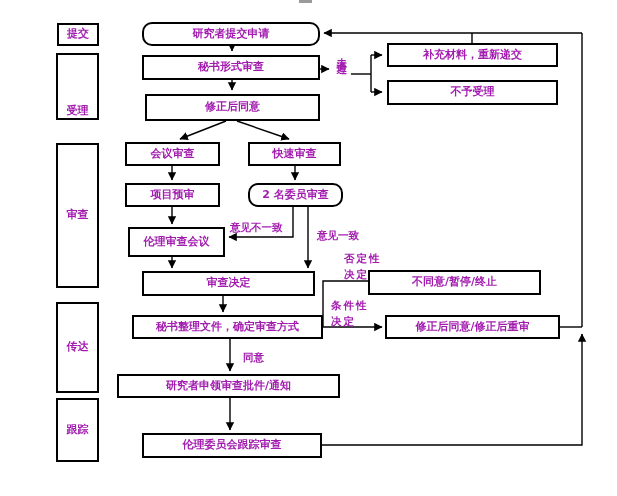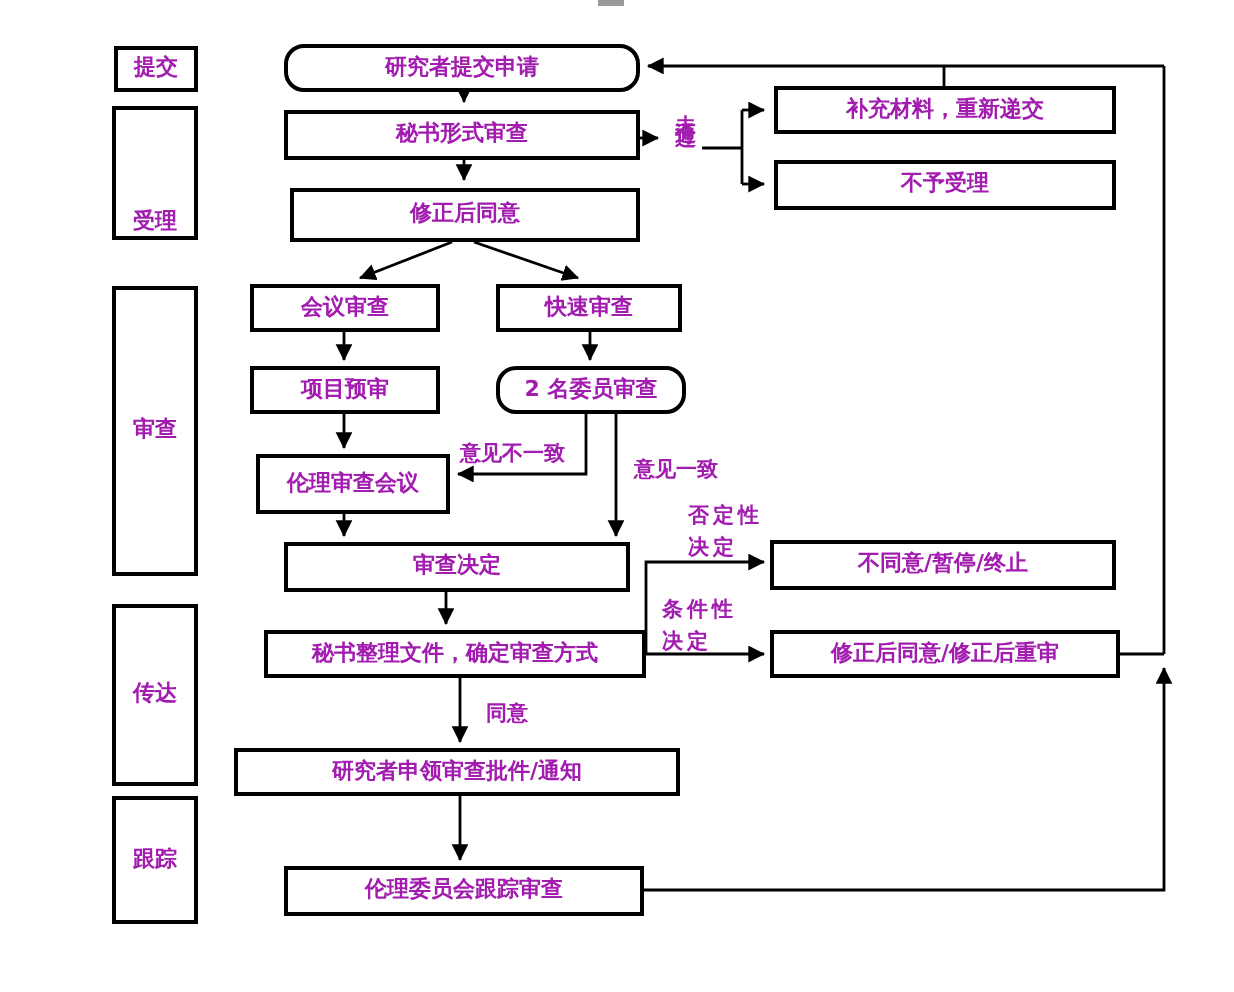--- a/index.html
+++ b/index.html
@@ -154,21 +154,21 @@
   <div class="box" style="left:142px; top:433px; width:180px; height:25px;">
     <span>伦理委员会跟踪审查</span>
   </div>
 
   <div class="box" style="left:387px; top:43px; width:171px; height:24px;">
     <span>补充材料，重新递交</span>
   </div>
   <div class="box" style="left:387px; top:80px; width:171px; height:25px;">
     <span>不予受理</span>
   </div>
-  <div class="box" style="left:385px; top:270px; width:173px; height:25px;">
+  <div class="box" style="left:368px; top:270px; width:173px; height:25px;">
     <span>不同意/暂停/终止</span>
   </div>
   <div class="box" style="left:385px; top:315px; width:175px; height:24px;">
     <span>修正后同意/修正后重审</span>
   </div>
 
   <div class="edge-label vertical" style="left:334px; top:49px; height:54px;">未通过</div>
   <div class="edge-label" style="left:230px; top:219px;">意见不一致</div>
   <div class="edge-label" style="left:317px; top:227px;">意见一致</div>
   <div class="edge-label wrap" style="left:320px; top:250px;margin-left:24px;">否定性决定</div>

